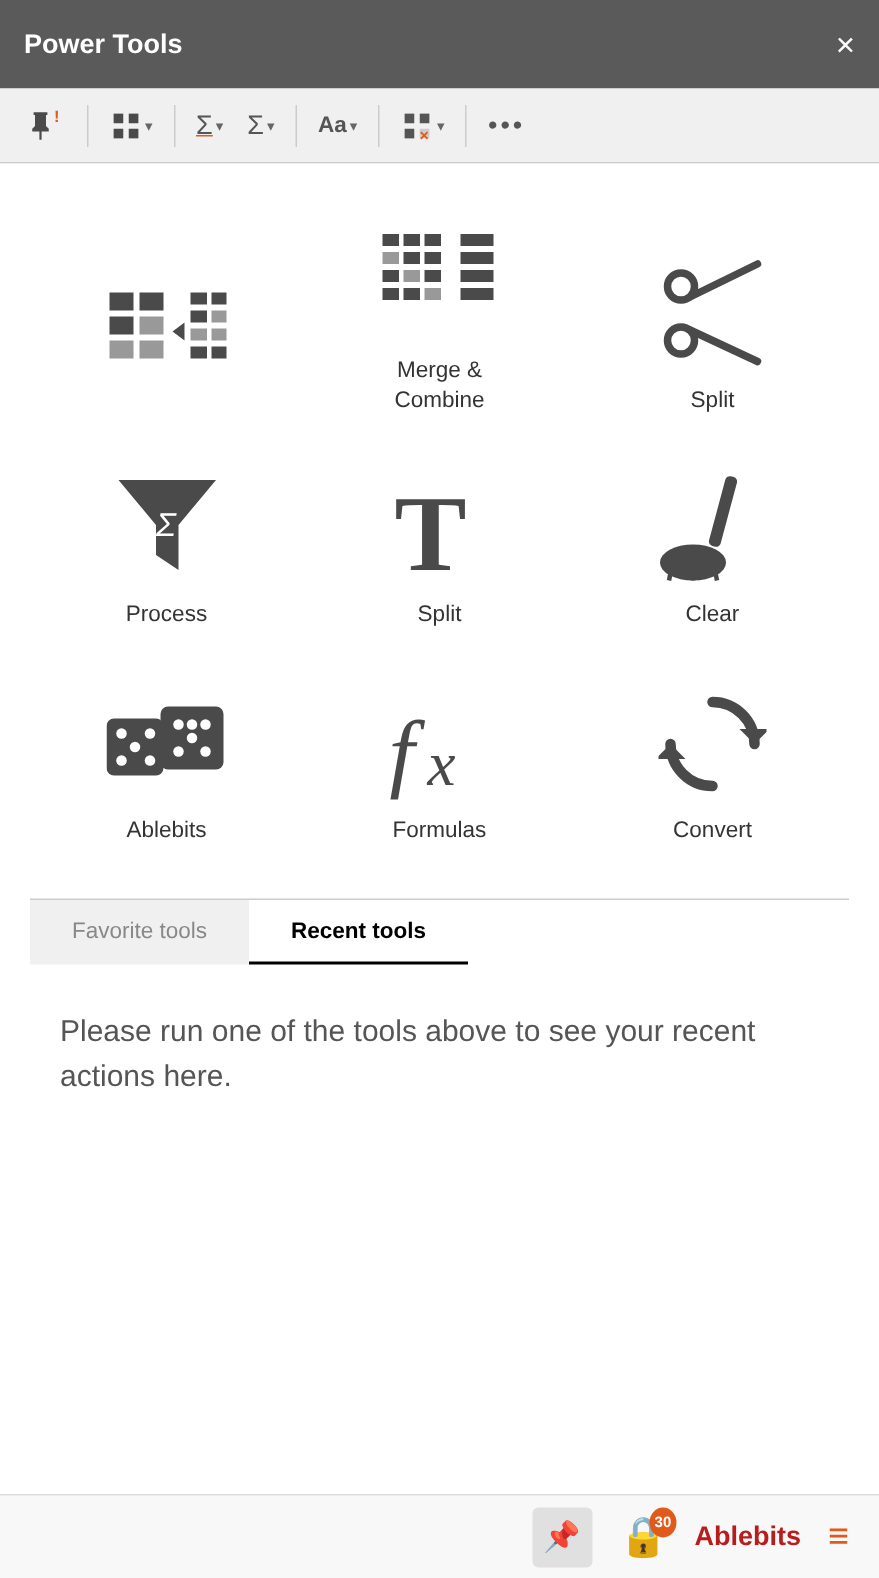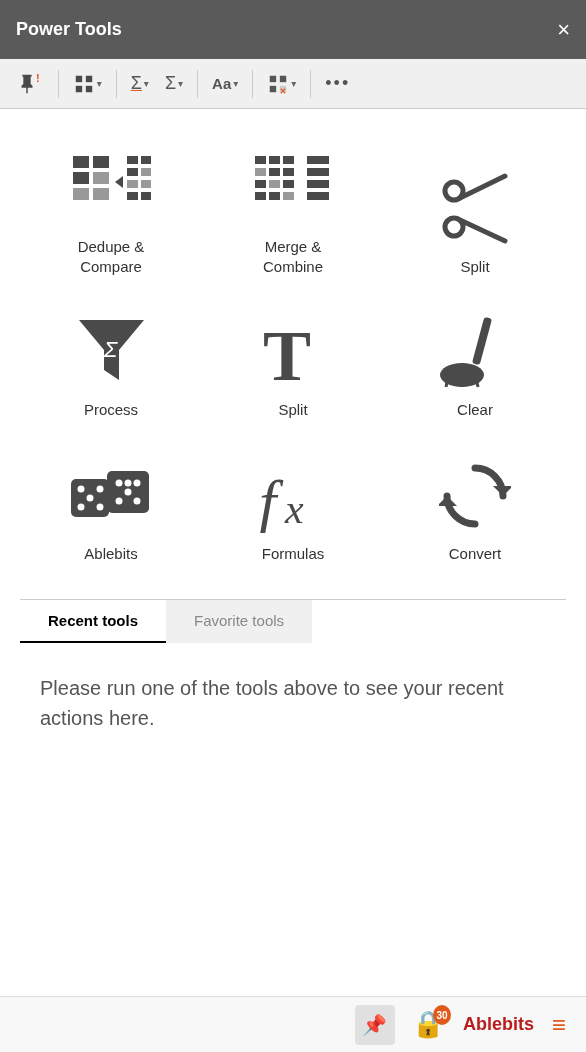--- a/index.html
+++ b/index.html
@@ -298,21 +298,20 @@
           <rect x="56" y="2" width="11" height="8"></rect>
             <rect x="70" y="2" width="11" height="8"></rect>
           <rect x="56" y="14" width="11" height="8"></rect>
             <rect x="70" y="14" width="11" height="8" fill="#999"></rect>
           <rect x="56" y="26" width="11" height="8" fill="#999"></rect>
             <rect x="70" y="26" width="11" height="8" fill="#999"></rect>
           <rect x="56" y="38" width="11" height="8"></rect>
             <rect x="70" y="38" width="11" height="8"></rect>
         </svg>
       </div>
-      <span class="tool-label">Dedupe &amp;<br>Compare</span>
     </div>
 
     <div class="tool-cell">
       <div class="tool-icon">
         <svg width="80" height="70" viewBox="0 0 80 70" fill="#4a4a4a">
           <rect x="2" y="2" width="11" height="8"></rect>
             <rect x="16" y="2" width="11" height="8"></rect>
           <rect x="30" y="2" width="11" height="8"></rect>
           <rect x="2" y="14" width="11" height="8" fill="#999"></rect>
             <rect x="16" y="14" width="11" height="8"></rect>
@@ -426,25 +425,25 @@
           <polygon points="64,36 54,26 74,26"></polygon>
           <polygon points="8,36 18,46 -2,46"></polygon>
         </svg>
       </div>
       <span class="tool-label">Convert</span>
     </div>
 
   </div>
 
   <div class="tabs-container">
+    <div class="tab inactive">
+      <span>Favorite tools</span>
+    </div>
     <div class="tab active">
       <span>Recent tools</span>
-    </div>
-    <div class="tab inactive">
-      <span>Favorite tools</span>
     </div>
   </div>
 
   <div class="tab-content">
     <span class="tab-placeholder">Please run one of the tools above to see your recent actions here.</span>
   </div>
 </div>
 
 <div class="bottom-bar">
 

